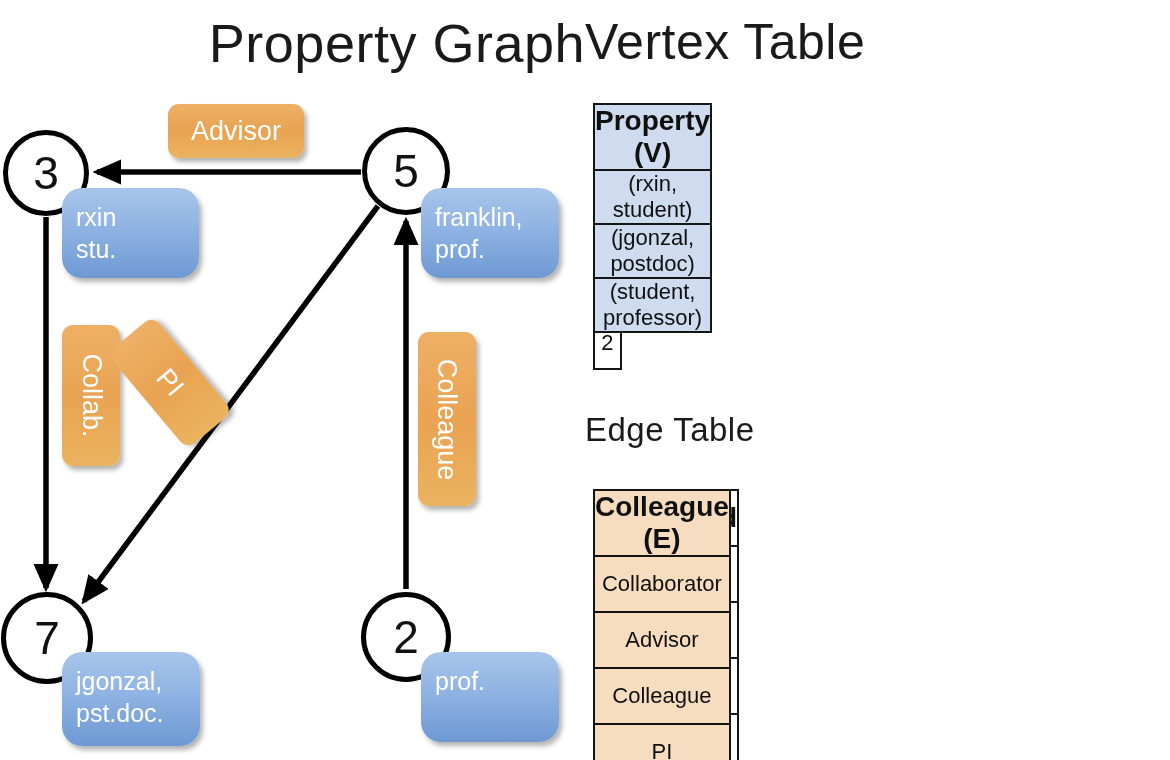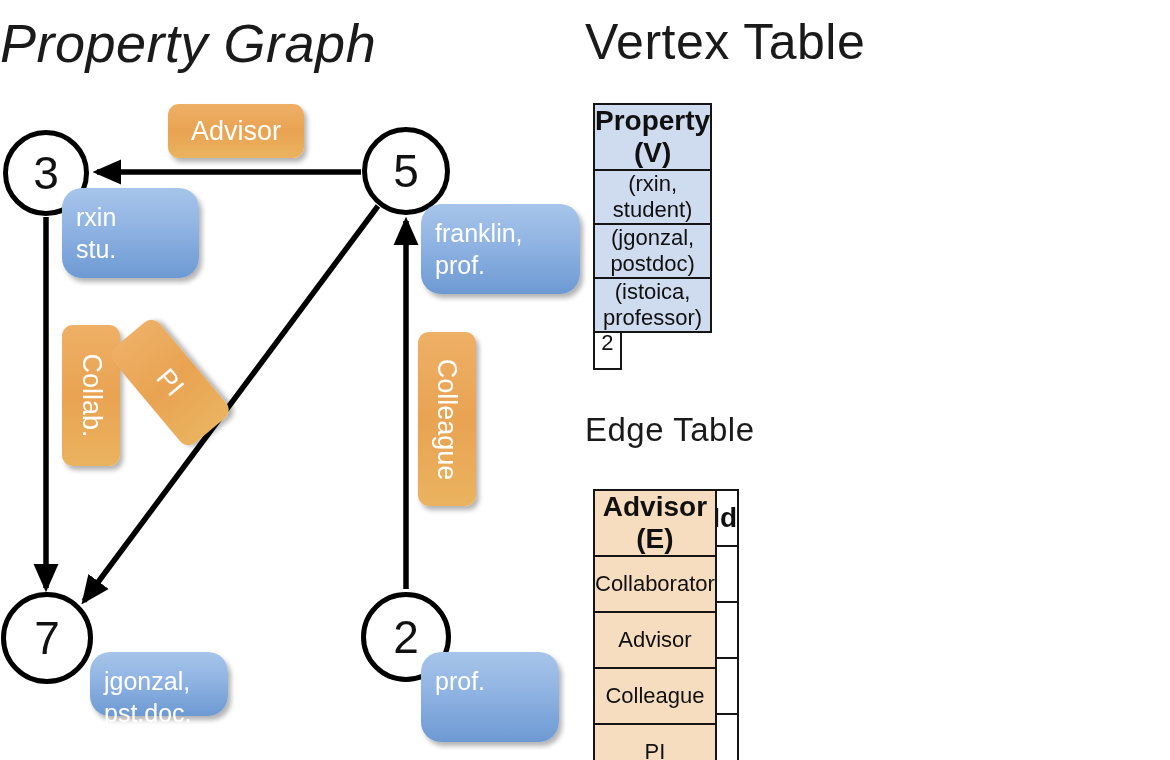--- a/index.html
+++ b/index.html
@@ -20,24 +20,23 @@
   .title {
     position: absolute;
     font-family: "Liberation Sans", sans-serif;
     font-weight: 300;
     color: #1a1a1a;
     white-space: nowrap;
     letter-spacing: 0.5px;
   }
   #title-property-graph {
     left: 0; top: 8px; width: 585px;
-    text-align: left;
+    text-align: right;
     font-size: 54px;
     line-height: 70px;
-    font-style: italic;
   }
   #title-vertex-table {
     left: 585px; top: 8px; width: 585px;
     text-align: left;
     font-size: 50px;
     line-height: 68px;
   }
   #title-edge-table {
     left: 585px; top: 396px; width: 585px;
     text-align: left;
@@ -84,22 +83,22 @@
     box-shadow: 3px 4px 5px rgba(0,0,0,0.30);
     color: #ffffff;
     font-size: 25px;
     line-height: 32px;
     font-family: "Liberation Sans", sans-serif;
     font-weight: 300;
     padding: 13px 0 0 14px;
     box-sizing: border-box;
   }
   #vbox-rxin     { left: 62px;  top: 188px; width: 137px; height: 90px; }
-  #vbox-franklin { left: 421px; top: 204px; width: 159px; height: 90px; }
-  #vbox-jgonzal  { left: 62px;  top: 652px; width: 138px; height: 64px; margin-left: 28px; }
+  #vbox-franklin { left: 421px; top: 188px; width: 138px; height: 90px; }
+  #vbox-jgonzal  { left: 62px;  top: 652px; width: 138px; height: 94px; }
   #vbox-istoica  { left: 421px; top: 652px; width: 138px; height: 90px; }
 
   
   .ebox {
     position: absolute;
     border-radius: 11px;
     background: linear-gradient(to bottom, #eeb066 0%, #e9a352 50%, #eab35f 100%);
     box-shadow: 3px 4px 5px rgba(0,0,0,0.30);
     color: #ffffff;
     font-family: "Liberation Sans", sans-serif;
@@ -263,21 +262,21 @@
       <tr>
         <td class="hdr">Property (V)</td>
       </tr>
       <tr>
         <td>(rxin, student)</td>
       </tr>
       <tr>
         <td>(jgonzal, postdoc)</td>
       </tr>
       <tr>
-        <td>(istoica, professor)</td>
+        <td>(student, professor)</td>
       </tr>
     </tbody>
   </table>
 </div>
 
 <div id="title-edge-table" class="title">Edge Table</div>
 
 <div id="edge-table-wrap">
   <table class="tbl" id="edge-src-dst-col">
     <tbody>
@@ -300,21 +299,21 @@
       <tr>
         <td>5</td>
         <td>7</td>
       </tr>
     </tbody>
   </table>
 
   <table class="tbl" id="edge-prop-col">
     <tbody>
       <tr>
-        <td class="hdr">Advisor (E)</td>
+        <td class="hdr">Colleague (E)</td>
       </tr>
       <tr>
         <td>Collaborator</td>
       </tr>
       <tr>
         <td>Advisor</td>
       </tr>
       <tr>
         <td>Colleague</td>
       </tr>

